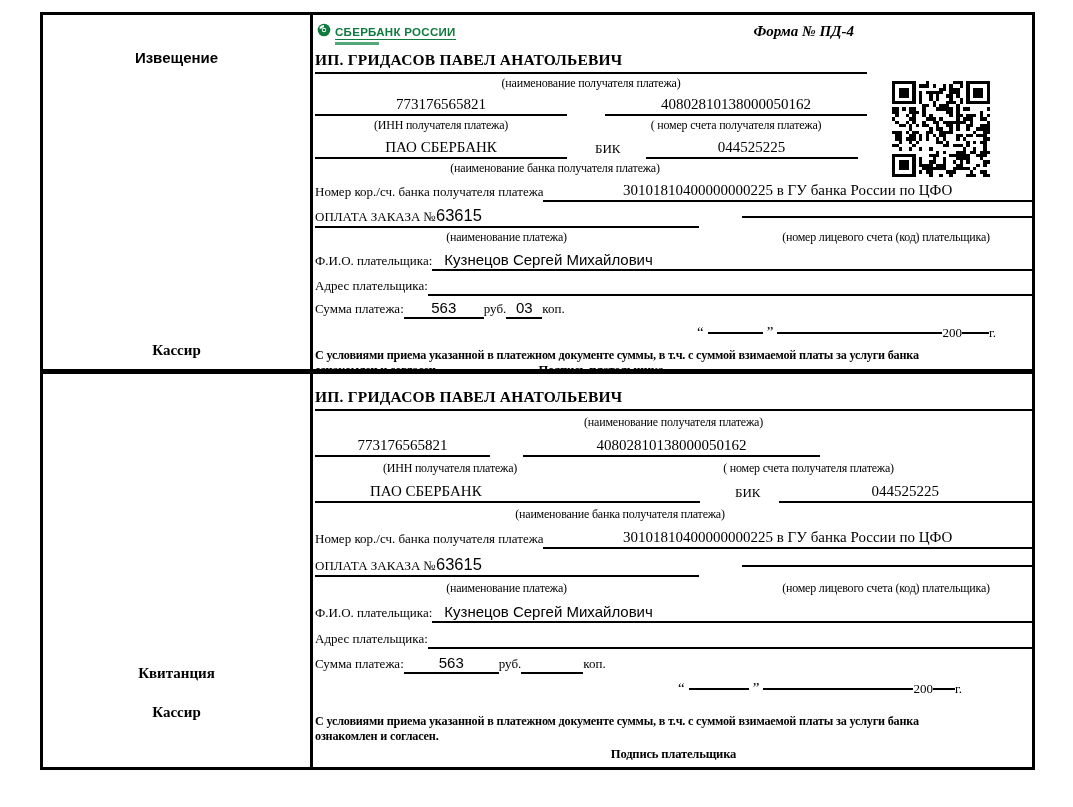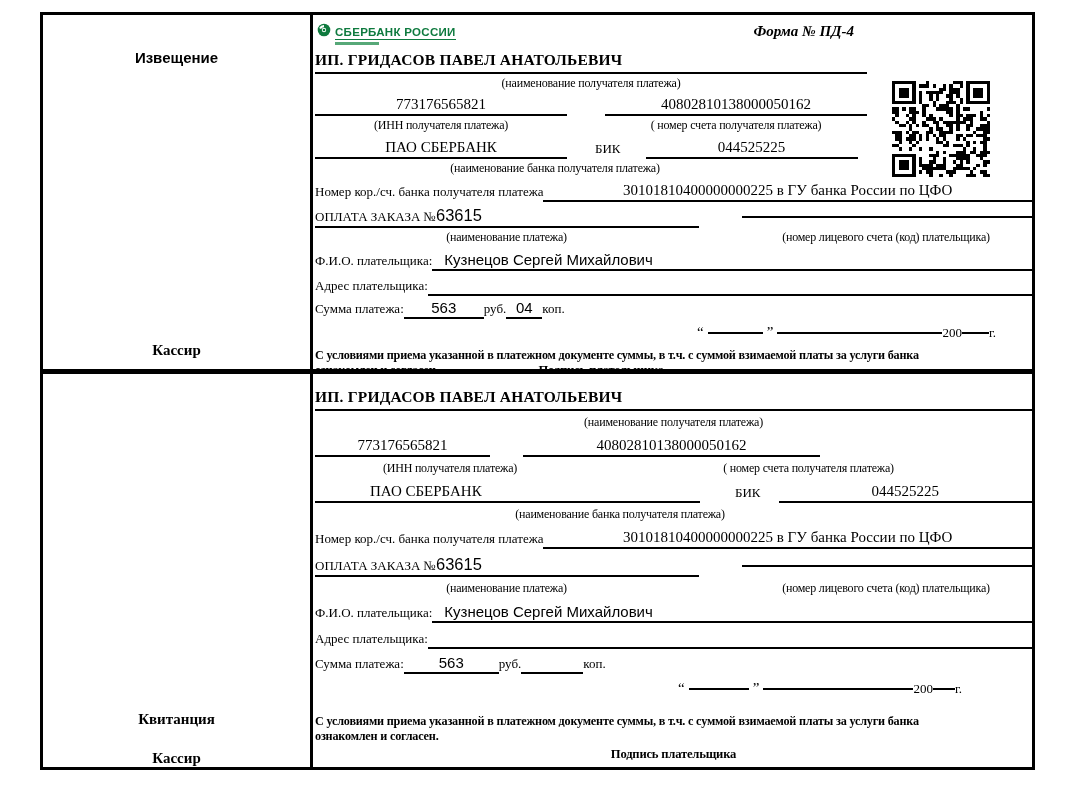--- a/index.html
+++ b/index.html
@@ -11,21 +11,21 @@
     font-family: "Liberation Serif", "DejaVu Serif", serif;
     color: #000;
     overflow: hidden;
   }
   .doc { position: absolute; left: 40px; top: 12px; width: 995px; }
   .sec { display: flex; border: 3px solid #000; background: #fff; }
   .sec-top { height: 360px; border-bottom-width: 3px; }
   .sec-bot { height: 398px; border-top-width: 2px; }
   .stub { width: 270px; border-right: 3px solid #000; display:flex; flex-direction:column; align-items:center; }
   .sec-top .stub { justify-content: space-between; padding: 34px 0 10px; }
-  .sec-bot .stub { justify-content: flex-end; gap: 22px; text-align: right; }
+  .sec-bot .stub { justify-content: flex-end; padding-bottom: 46px; gap: 22px; text-align: right; }
   .stub-title, .stub-cashier { font-weight: bold; font-size: 15px; }
   .sans { font-family: "Liberation Sans", "DejaVu Sans", sans-serif; }
   .main { flex: 1; position: relative; padding: 6px 0 0 2px; overflow: hidden; }
   .u { border-bottom: 2px solid #000; }
   .row { display: flex; align-items: center; }
   .hint { font-size: 12px; line-height: 15px; text-align: center; letter-spacing: -0.2px; }
   .lbl { font-size: 13px; line-height: 19px; white-space: nowrap; }
   .vser { font-size: 15px; line-height: 19px; text-align: center; }
   .vsans { font-family: "Liberation Sans", "DejaVu Sans", sans-serif; font-size: 15px; line-height: 19px; }
   .c { text-align: center; }
@@ -533,21 +533,21 @@
         </div>
         <div class="row mt4">
           <span class="lbl">Адрес плательщика:</span>
           <div class="u flex1"><span class="vsans valpadl">&nbsp;</span></div>
         </div>
 
         <div class="row mt2">
           <span class="lbl">Сумма платежа:</span>
           <div class="vsans u w80 c">563</div>
           <span class="lbl">руб.</span>
-          <div class="vsans u w36 c">04</div>
+          <div class="vsans u w36 c">03</div>
           <span class="lbl">коп.</span>
         </div>
 
         <div class="row date-row dr-top mt4">
           <span class="q">“</span>
           <div class="u dw55"></div>
           <span class="q">”</span>
           <div class="u dw165"></div>
           <span class="lbl">200</span>
           <div class="u dw27"></div>

